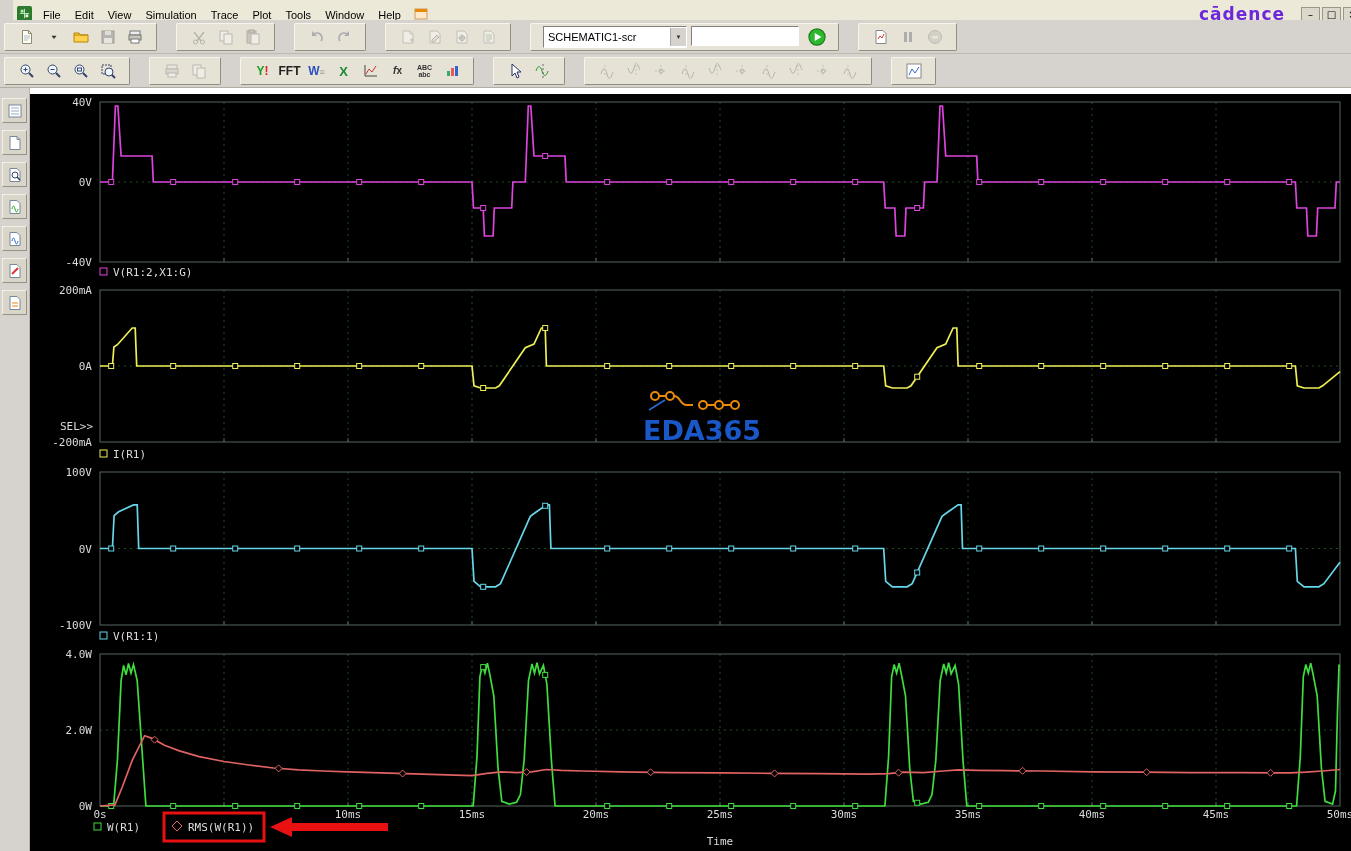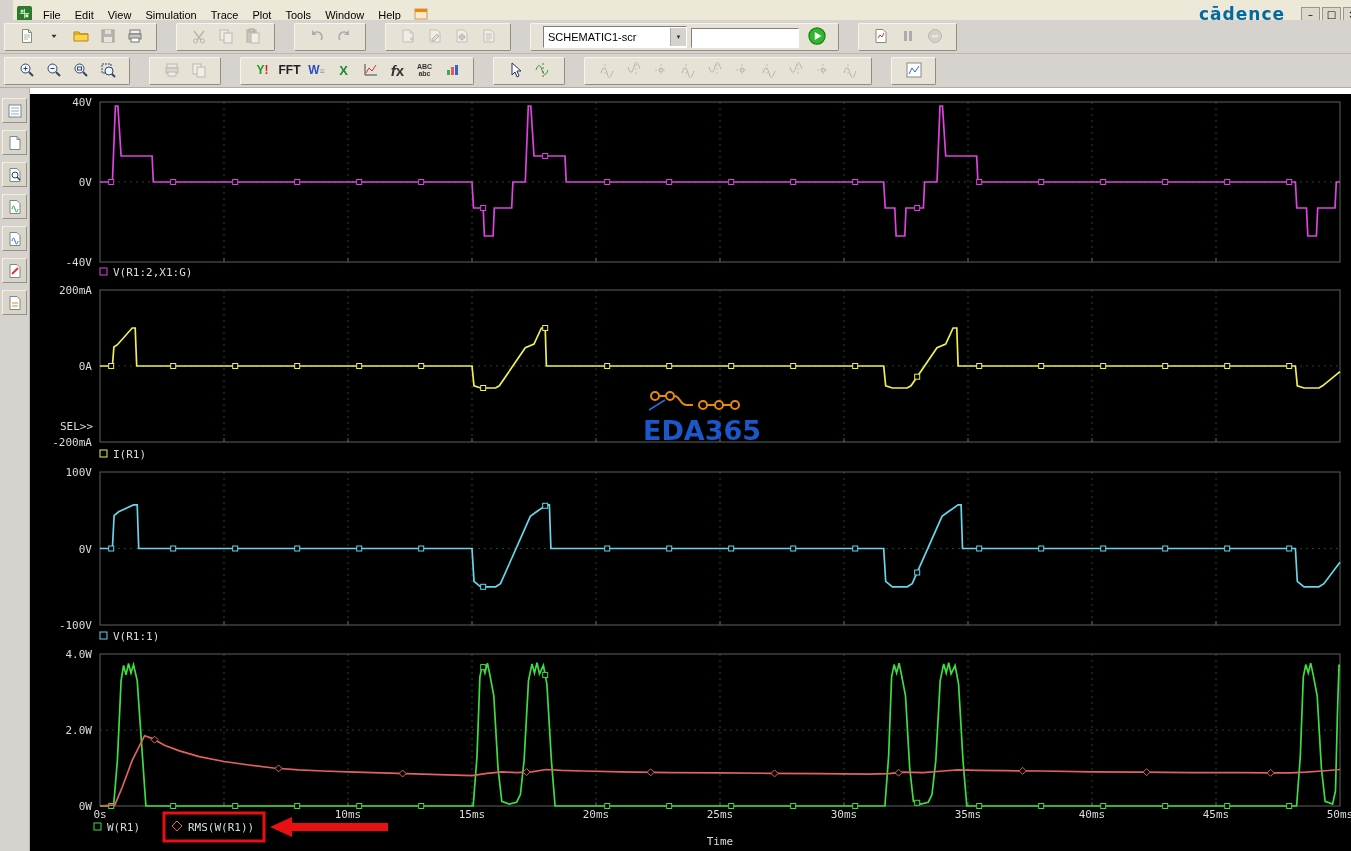--- a/index.html
+++ b/index.html
@@ -4,27 +4,27 @@
 <style>
   html,body{margin:0;padding:0;background:#888}
   #app{position:relative;width:1351px;height:851px;background:#d6d3ce;font-family:"Liberation Sans",sans-serif;overflow:hidden}
   
   #menubar{position:absolute;left:13px;top:0;width:100%;height:28px;background:#ece9d8;display:flex;align-items:center;border-bottom:1px solid #a21caf;box-sizing:border-box;padding:0 2px}
   #appicon{display:flex;align-items:center;margin:0 4px 0 2px}
   .menu-item{display:inline-block;padding:2px 7px;font-size:11px;color:#000;cursor:default}
   .menu-item::first-letter{text-decoration:underline}
   #docicon{margin-left:6px;display:flex;align-items:center}
   #menuspacer{flex:1}
-  #brand{font-weight:bold;font-size:17px;color:#0369a1;letter-spacing:1px;margin-right:14px;font-family:"DejaVu Sans",sans-serif}
+  #brand{font-weight:bold;font-size:17px;color:#6d28d9;letter-spacing:1px;margin-right:14px;font-family:"DejaVu Sans",sans-serif}
   .winbtn{width:19px;height:16px;border:1px solid #9a968a;background:#dcd8cc;font-size:10px;line-height:13px;text-align:center;margin-left:2px;padding:0;font-family:"DejaVu Sans",sans-serif}
   
   #toolbar1,#toolbar2{position:absolute;left:0;width:100%;height:34px;background:#d6d3ce;display:flex;align-items:center;padding:0 4px;box-sizing:border-box}
   #toolbar1{top:20px;border-bottom:1px solid #beb9ad}
   #toolbar2{top:54px;border-bottom:1px solid #b2ada1}
-  .tb-group{display:flex;align-items:flex-end;background:#e6e2d6;border:1px solid;border-color:#f7f4ec #918d81 #918d81 #f7f4ec;padding:2px 8px;margin-right:19px;height:28px;box-sizing:border-box;border-radius:2px}
+  .tb-group{display:flex;align-items:flex-start;background:#e6e2d6;border:1px solid;border-color:#f7f4ec #918d81 #918d81 #f7f4ec;padding:2px 8px;margin-right:19px;height:28px;box-sizing:border-box;border-radius:2px}
   .tb-btn{width:25px;height:23px;display:flex;align-items:center;justify-content:center;background:transparent;border:1px solid transparent;padding:0;margin:0 1px}
   .tb-btn.disabled{opacity:.38;filter:grayscale(.8)}
   .tb-btn svg{display:block}
   .ticon{font-size:10px;font-weight:bold;line-height:1;text-align:center}
   .combo{display:flex;align-items:center;width:142px;height:20px;background:#fff;border:1px solid;border-color:#808080 #fff #fff #808080;margin:0 4px}
   .combo .val{flex:1;font-size:11px;padding:0 4px;color:#000;white-space:nowrap;overflow:hidden}
   .combo .drop{width:15px;height:18px;background:#d6d3ce;border-left:1px solid #aaa;font-size:6px;text-align:center;line-height:18px;color:#333}
   .tb-input{width:100px;height:16px;border:1px solid;border-color:#808080 #fff #fff #808080;font-size:11px;padding:1px 3px;margin-right:4px}
   
   #sidebar{position:absolute;left:0;top:88px;width:30px;bottom:0;background:#d6d3ce;border-right:1px solid #b8b4a8;display:flex;flex-direction:column;align-items:center;padding-top:10px;box-sizing:border-box}
@@ -250,21 +250,21 @@
         <button class="tb-btn">
           <span class="ticon" style="color:#1e8a33;font-size:13px">X</span>
         </button>
         <button class="tb-btn">
           <svg width="16" height="16" viewBox="0 0 16 16">
             <path d="M2 13V2M2 13h12" stroke="#444"></path>
             <polyline points="3,11 6,6 9,9 13,3" fill="none" stroke="#cc3333"></polyline>
           </svg>
         </button>
         <button class="tb-btn">
-          <span class="ticon" style="font-size:15px;color:#333"><i>f</i>x</span>
+          <span class="ticon" style="font-size:10px;color:#333"><i>f</i>x</span>
         </button>
         <button class="tb-btn">
           <span class="ticon" style="font-size:7px;color:#333">ABC<br>abc</span>
         </button>
         <button class="tb-btn">
           <svg width="16" height="16" viewBox="0 0 16 16">
             <rect x="3" y="8" width="3" height="5" fill="#33aa66"></rect>
             <rect x="7" y="5" width="3" height="8" fill="#ee5555"></rect>
             <rect x="11" y="3" width="3" height="10" fill="#3366cc"></rect>
           </svg>

